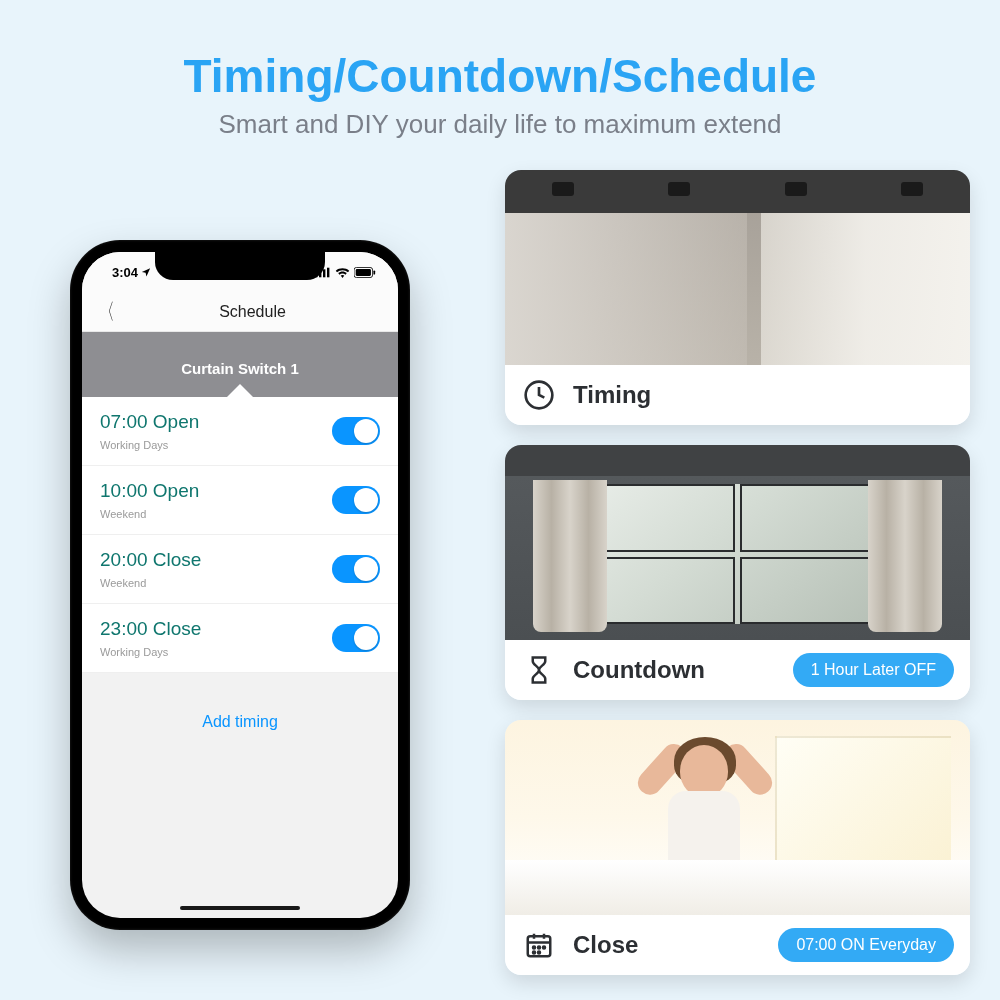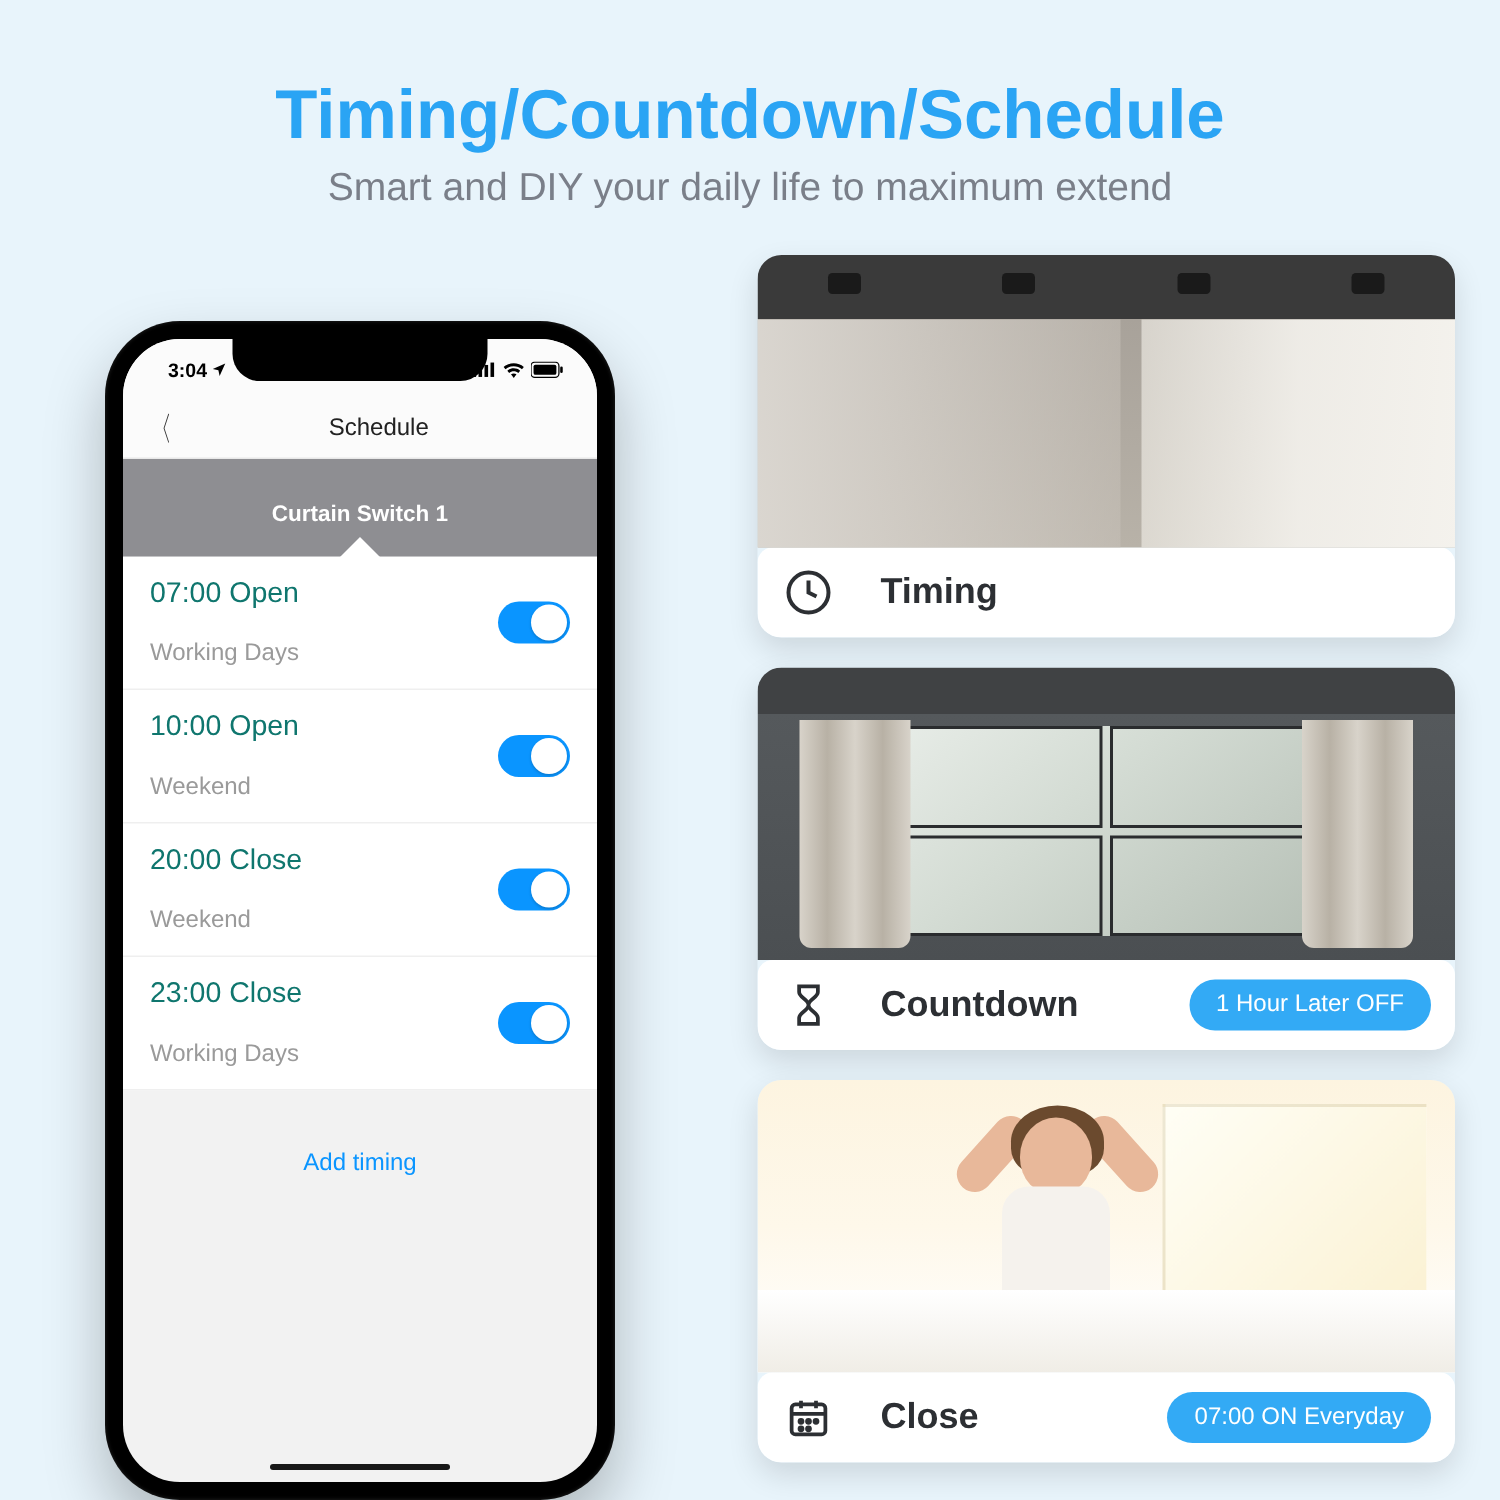--- a/index.html
+++ b/index.html
@@ -29,23 +29,23 @@
 .content {
   position: relative;
   width: 100%;
   height: 830px;
   margin-top: 30px;
 }
 
 .phone {
   position: absolute;
   left: 70px;
-  top: 44px;
+  top: 70px;
   width: 340px;
-  height: 786px;
+  height: 690px;
   background: #000;
   border-radius: 50px;
   box-shadow: 0 20px 40px rgba(0,0,0,0.25), inset 0 0 3px rgba(255,255,255,0.15);
   padding: 12px;
 }
 .screen {
   width: 100%;
   height: 100%;
   background: #f2f2f2;
   border-radius: 38px;
@@ -120,21 +120,21 @@
 .schedule-list { background: #fff; }
 .schedule-item {
   display: flex;
   justify-content: space-between;
   align-items: center;
   padding: 14px 18px;
   border-bottom: 1px solid #efefef;
 }
 .sched-text { }
 .sched-main { font-size: 19px; color: #0f766e; font-weight: 400;}
-.sched-sub { font-size: 16px; color: #9a9a9a; margin-top: 20px; }
+.sched-sub { font-size: 11px; color: #9a9a9a; margin-top: 6px; }
 .toggle {
   width: 48px; height: 28px;
   background: #0a95ff;
   border-radius: 14px;
   position: relative;
   flex-shrink: 0;
 }
 .toggle::after {
   content: "";
   position: absolute;
@@ -173,21 +173,21 @@
   height: 255px;
   border-radius: 16px;
   overflow: hidden;
   position: relative;
   box-shadow: 0 8px 20px rgba(0,0,0,0.12);
 }
 .card-image { width: 100%; height: 195px; position: relative; }
 .card-bar {
   height: 60px; background: #fff;
   display: flex; align-items: center;
-  padding: 0 16px; gap: 30px; border-radius: 10px;
+  padding: 0 16px; gap: 16px;
 }
 .card-icon {
   width: 36px; height: 36px;
   display: flex; align-items: center; justify-content: center;
   color: #2c2f33;
   flex-shrink: 0;
 }
 .card-label {
   font-size: 24px; font-weight: 700; color: #2c2f33;
   flex: 1;

